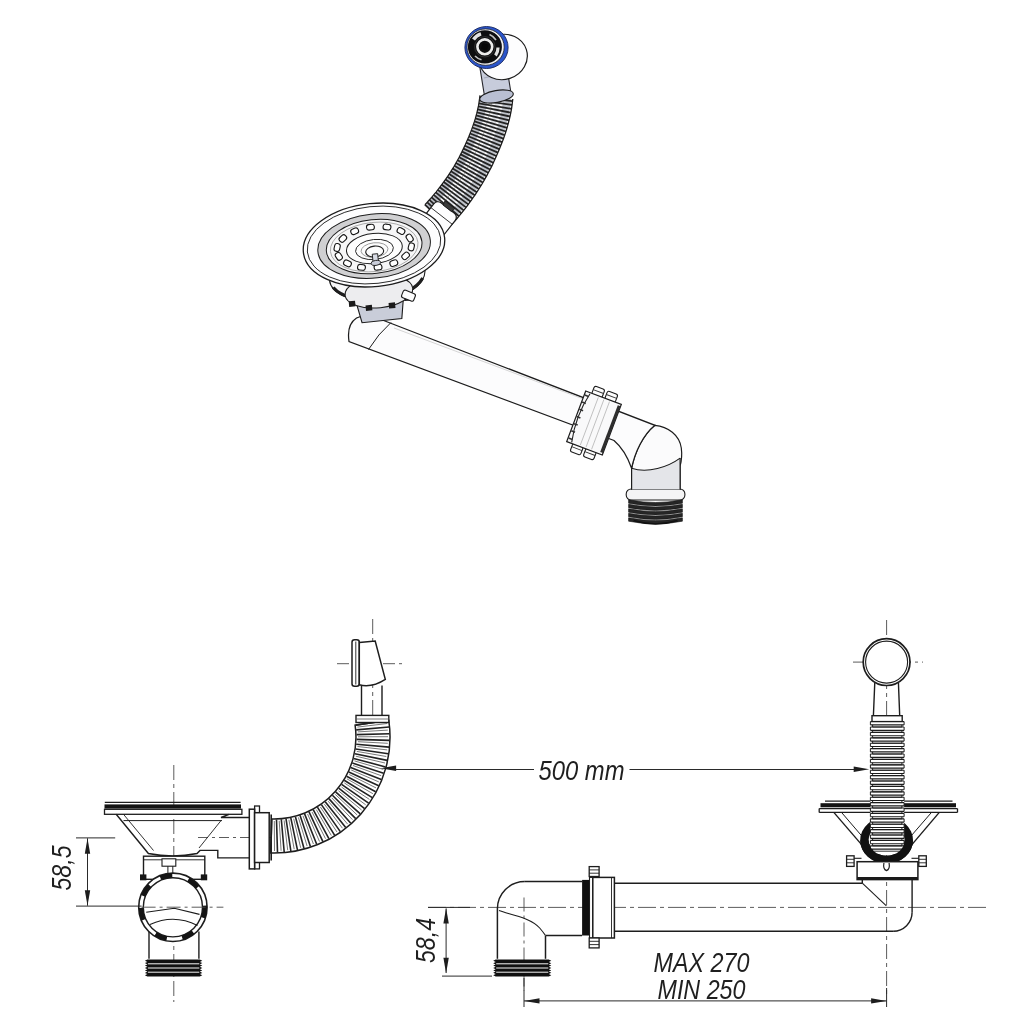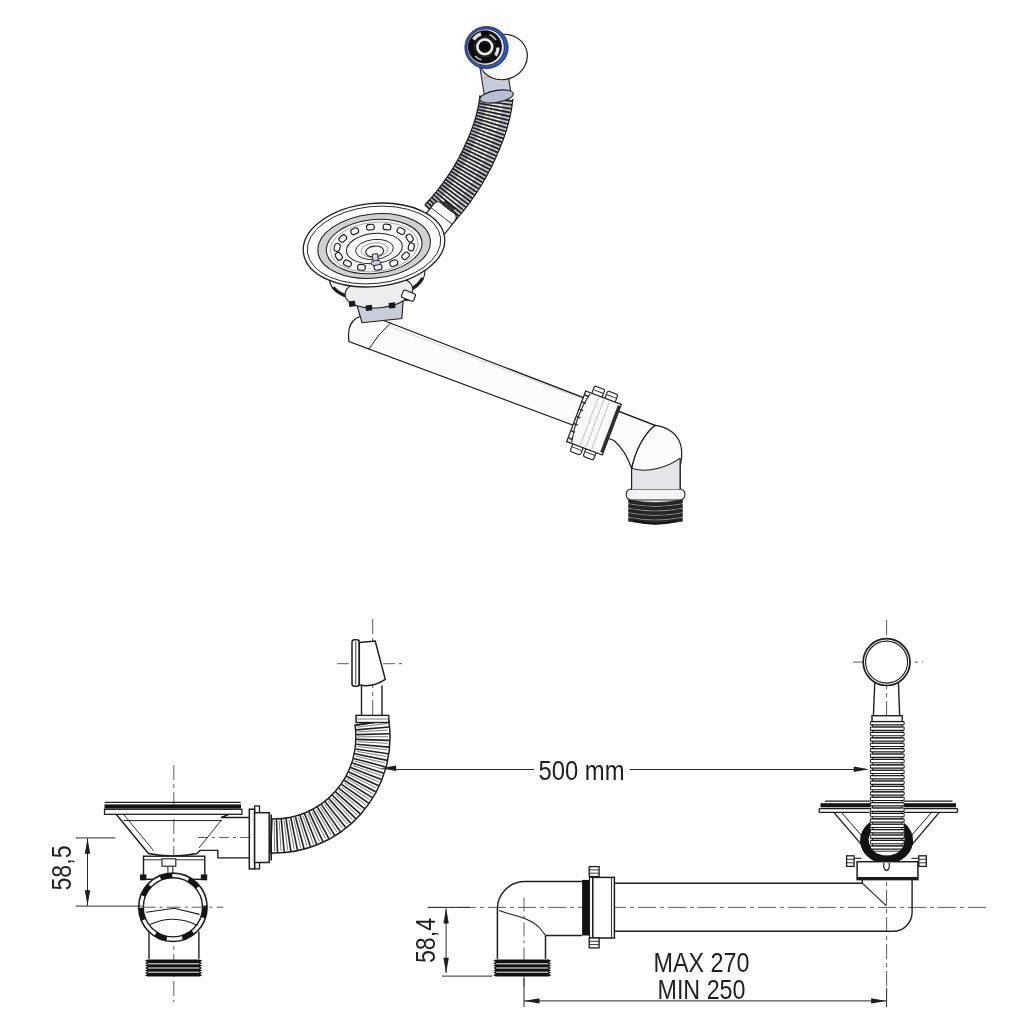--- a/index.html
+++ b/index.html
@@ -1,17 +1,17 @@
 <!DOCTYPE html>
 <html><head>
 <meta charset="utf-8">
 <style>
   html,body { margin:0; padding:0; background:#ffffff; }
   body { width:1024px; height:1024px; overflow:hidden; }
-  .stage { position:relative; width:1024px; height:1024px; background:#ffffff; }
+  .stage { position:relative; width:1024px; height:1024px; background:#ffffff;font-style:italic; }
   svg { display:block; }
   .dim {
     font-family: "Liberation Sans", sans-serif;
     font-size: 27px;
     fill: #1f1f1f;
   }
 </style>
 </head>
 <body>
 

